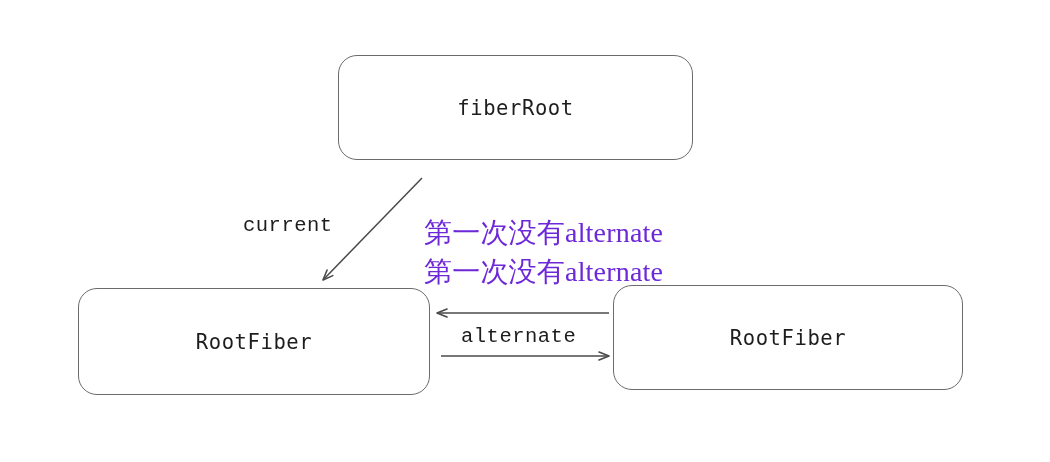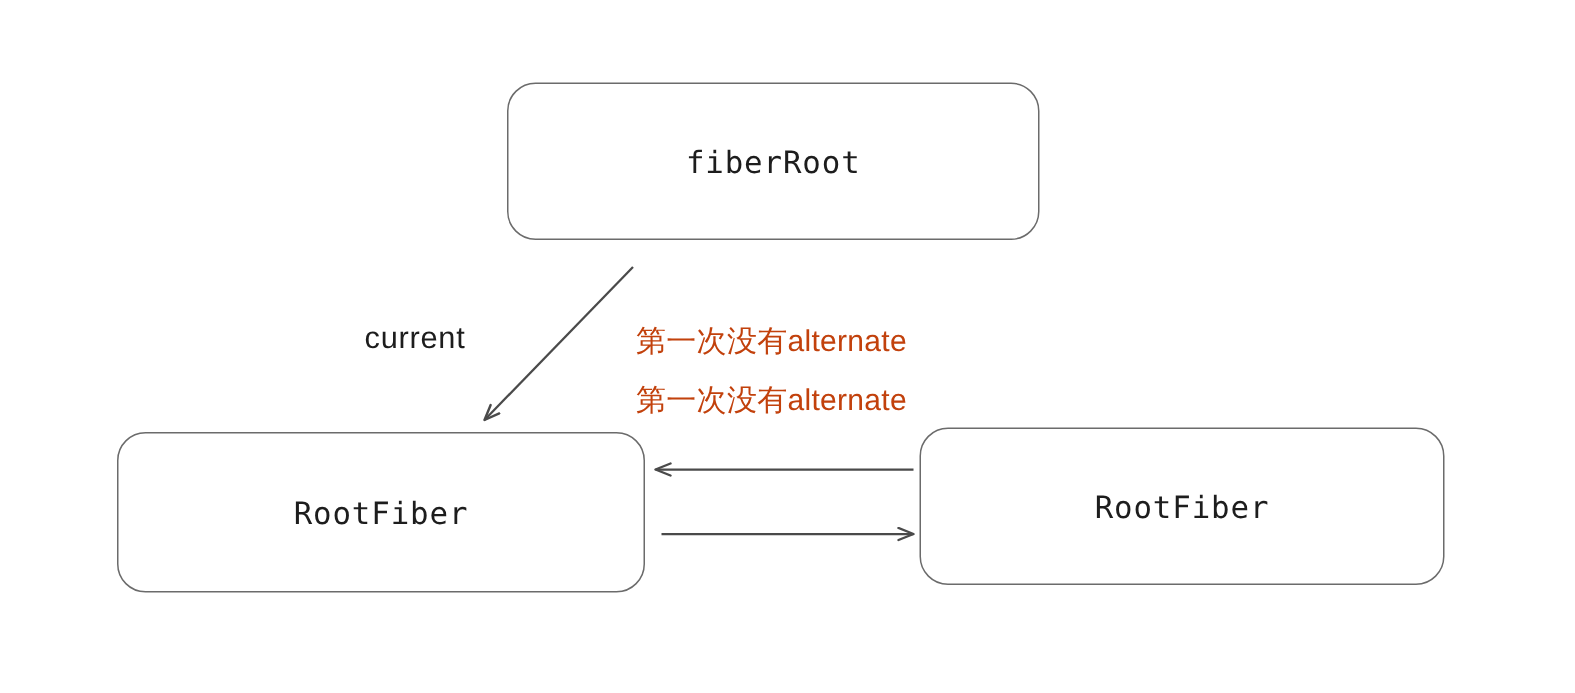--- a/index.html
+++ b/index.html
@@ -38,33 +38,33 @@
   .node-label {
     font-family: "DejaVu Sans Mono", monospace;
     font-size: 20.5px;
     letter-spacing: 0.6px;
     color: #1d1d1d;
     white-space: nowrap;
     user-select: none;
   }
   .edge-label {
     position: absolute;
-    font-family: Liberation Sans, sans-serif;
+    font-family: Liberation Mono, monospace;
     font-size: 20.5px;
     letter-spacing: 0.5px;
     color: #1d1d1d;
     white-space: nowrap;
     user-select: none;
   }
   .note-line {
     position: absolute;
-    font-family: Liberation Sans, sans-serif;
-    font-size: 20px;
+    font-family: Liberation Serif, serif;
+    font-size: 28px;
     letter-spacing: 0.2px;
-    color: #c2410c;
+    color: #6d28d9;
     white-space: nowrap;
     user-select: none;
   }
   .watermark {
     position: absolute;
     font-family: "DejaVu Sans", sans-serif;
     font-size: 15px;
     color: #d2d2d2;
     letter-spacing: 1px;
     white-space: nowrap;
@@ -113,19 +113,20 @@
   <div class="node-box" id="box-root-fiber-current">
     <span class="node-label">RootFiber</span>
   </div>
 
   <div class="node-box" id="box-root-fiber-alternate">
     <span class="node-label">RootFiber</span>
   </div>
 
   <div class="edge-label" id="label-current">current</div>
 
+  <div class="edge-label" id="label-alternate">alternate</div>
 
   <div class="note-line" id="note-line-1">第一次没有alternate</div>
 
   <div class="note-line" id="note-line-2">第一次没有alternate</div>
 
 
 </div>
 
 </body></html>

